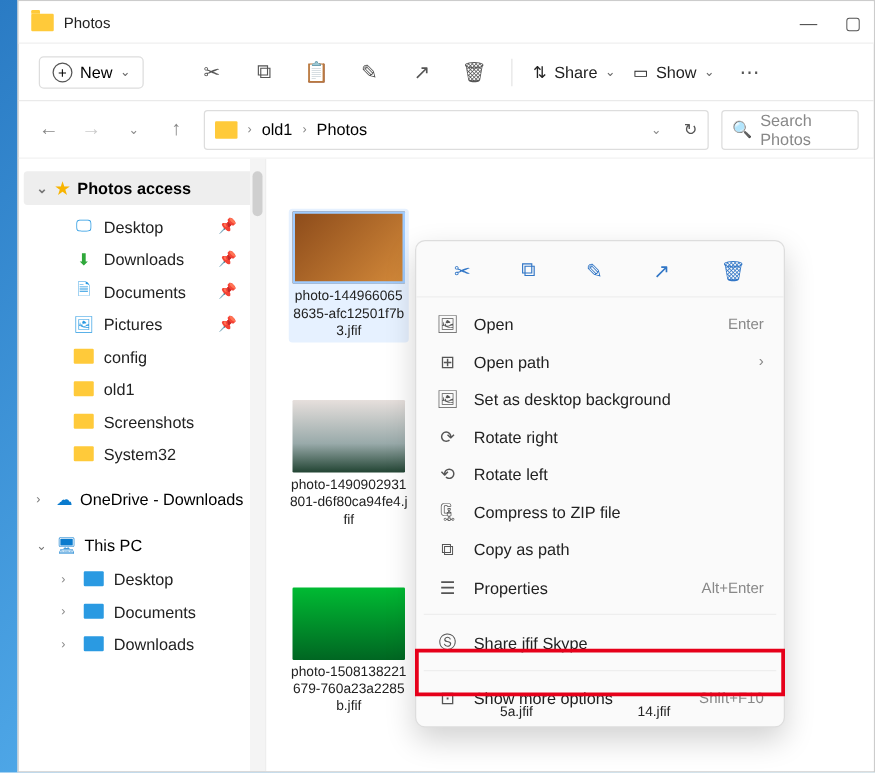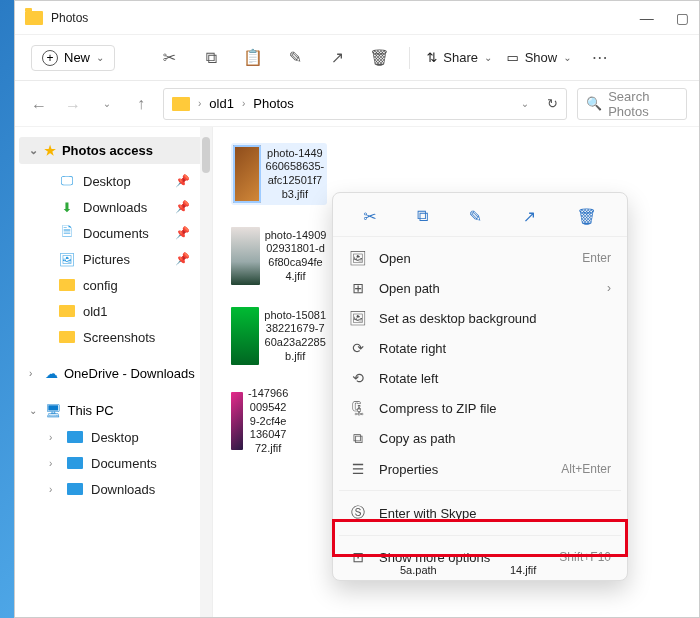--- a/index.html
+++ b/index.html
@@ -31,21 +31,21 @@
   .qa-head { display: flex; align-items: center; gap: 6px; padding: 6px 10px; background: #eeeeee; border-radius: 3px; margin: 0 8px 4px 4px; font-size: 13px; font-weight: 600; }
   .qa-head .chev { color: #777; font-size: 11px; }
   .qa-head .star { color: #f8b400; }
   .side-item { display: flex; align-items: center; gap: 8px; padding: 5px 10px 5px 44px; font-size: 13px; color: #222; cursor: pointer; position: relative; }
   .side-item .pin { position: absolute; right: 22px; color: #888; font-size: 12px; }
   .side-item .ico { width: 16px; height: 16px; display: flex; align-items: center; justify-content: center; }
   .folder-ico-xs { width: 16px; height: 12px; background: #ffca3a; border-radius: 1px; position: relative; }
   .section-item { display: flex; align-items: center; gap: 6px; padding: 6px 10px 6px 14px; font-size: 13px; margin-top: 10px; }
   .section-item .chev { color: #777; font-size: 10px; width: 10px; }
   .content { flex: 1; padding: 16px 18px; display: flex; flex-wrap: wrap; gap: 22px 26px; align-content: flex-start; overflow: hidden; background: #fff; }
-  .thumb { width: 96px; display: flex; flex-direction: row; align-items: center; gap: 4px; }
+  .thumb { width: 96px; display: flex; flex-direction: column; align-items: center; gap: 4px; margin-top: 24px; }
   .thumb.sel .img { outline: 2px solid #9ecbff; outline-offset: -2px; }
   .thumb.sel { background: #e6f1ff; border-radius: 3px; padding: 2px; }
   .thumb .img { width: 90px; height: 58px; background: #888; border-radius: 1px; }
   .thumb .name { font-size: 11px; text-align: center; color: #222; line-height: 1.25; word-break: break-all; }
   .img.c1 { background: linear-gradient(135deg, #8b4a1a, #d48a3a); }
   .img.c2 { background: linear-gradient(180deg, #e6dfdc 0%, #9aa 60%, #243 100%); }
   .img.c3 { background: linear-gradient(180deg, #0b3 0%, #062 100%); }
   .img.c4 { background: linear-gradient(135deg, #e6298b, #2a1a44); }
   .contextmenu { position: absolute; left: 332px; top: 192px; width: 296px; background: #fafafa; border: 1px solid #ddd; border-radius: 8px; box-shadow: 0 10px 24px rgba(0,0,0,.18); padding: 8px 0; font-size: 13px; }
   .cm-top { display: flex; justify-content: space-around; padding: 6px 10px 10px; color: #3176c6; font-size: 16px; border-bottom: 1px solid #eee; margin-bottom: 6px; }
@@ -168,20 +168,26 @@
               <div class="folder-ico-xs"></div>
             </span>
             <span>old1</span>
           </div>
           <div class="side-item">
             <span class="ico">
               <div class="folder-ico-xs"></div>
             </span>
             <span>Screenshots</span>
           </div>
+          <div class="side-item">
+            <span class="ico">
+              <div class="folder-ico-xs"></div>
+            </span>
+            <span>System32</span>
+          </div>
         </div>
 
       <div class="section-item">
         <span class="chev">›</span>
         <span style="color:#0a7bce">☁</span>
         <span>OneDrive - Downloads</span>
       </div>
 
       <div class="section-item">
         <span class="chev">⌄</span>
@@ -282,27 +288,27 @@
         <span>Copy as path</span>
       </div>
       <div class="cm-item">
         <span class="ico">☰</span>
         <span>Properties</span>
         <span class="kbd">Alt+Enter</span>
       </div>
       <div class="cm-sep"></div>
       <div class="cm-item">
         <span class="ico">Ⓢ</span>
-        <span>Enter with Skype</span>
+        <span>Share jfif Skype</span>
       </div>
       <div class="cm-sep"></div>
       <div class="cm-item">
         <span class="ico">⊡</span>
         <span>Show more options</span>
         <span class="kbd">Shift+F10</span>
       </div>
     </div>
 </div>
 
 <div class="highlight" style="left:332px; top:519px; width:296px; height:38px;"></div>
 
-<div style="position:absolute;left:400px;top:564px;font-size:11px;color:#222">5a.path</div>
+<div style="position:absolute;left:400px;top:564px;font-size:11px;color:#222">5a.jfif</div>
 <div style="position:absolute;left:510px;top:564px;font-size:11px;color:#222">14.jfif</div>
 
 </body></html>

